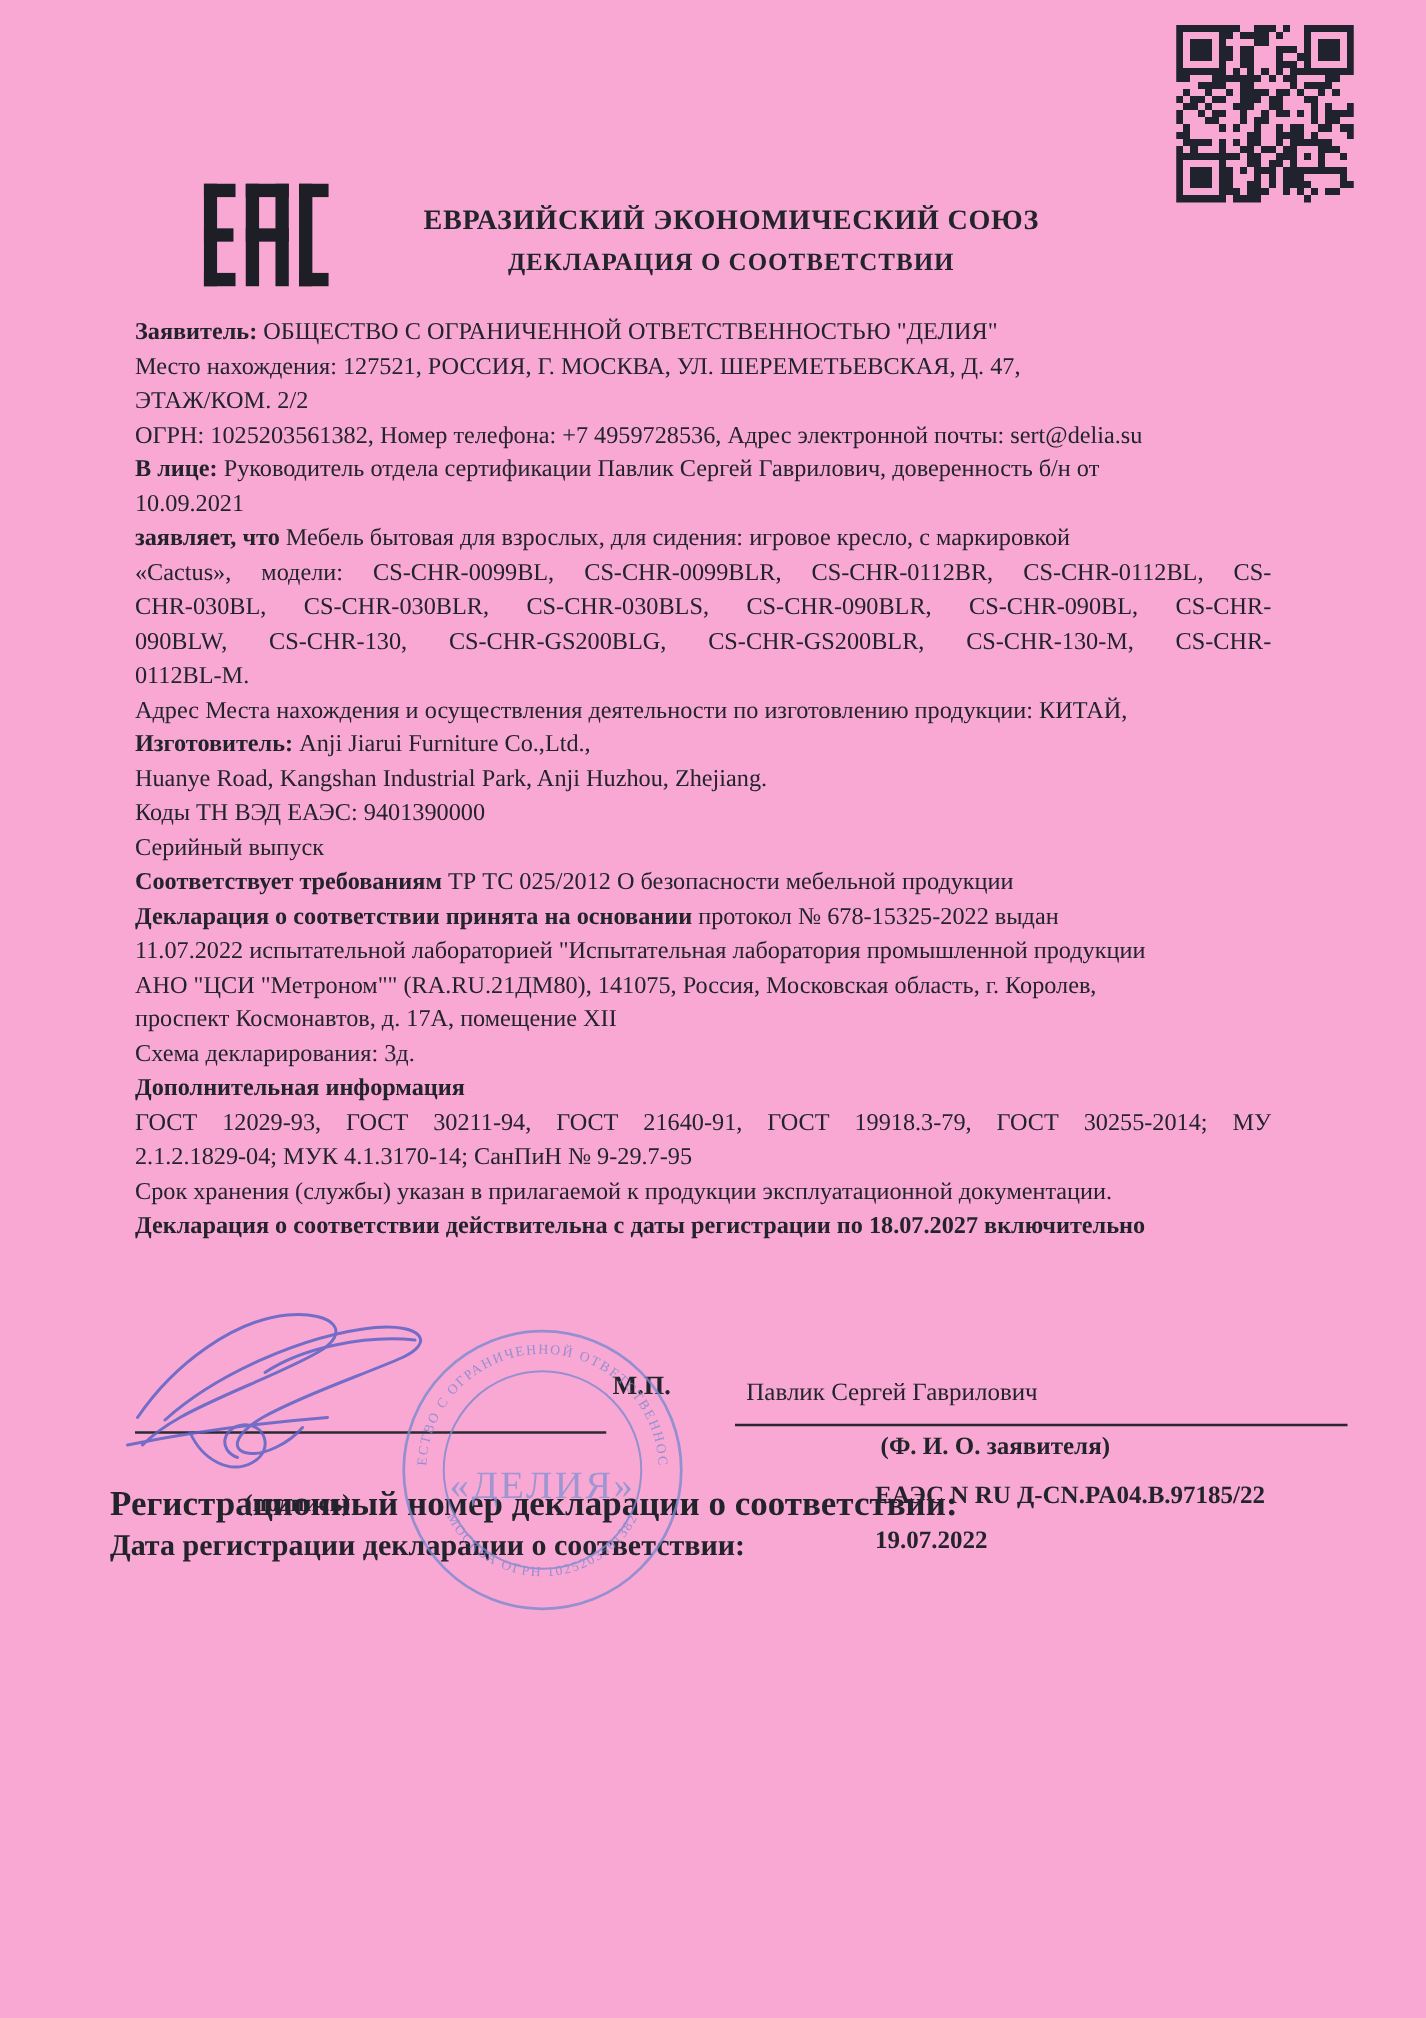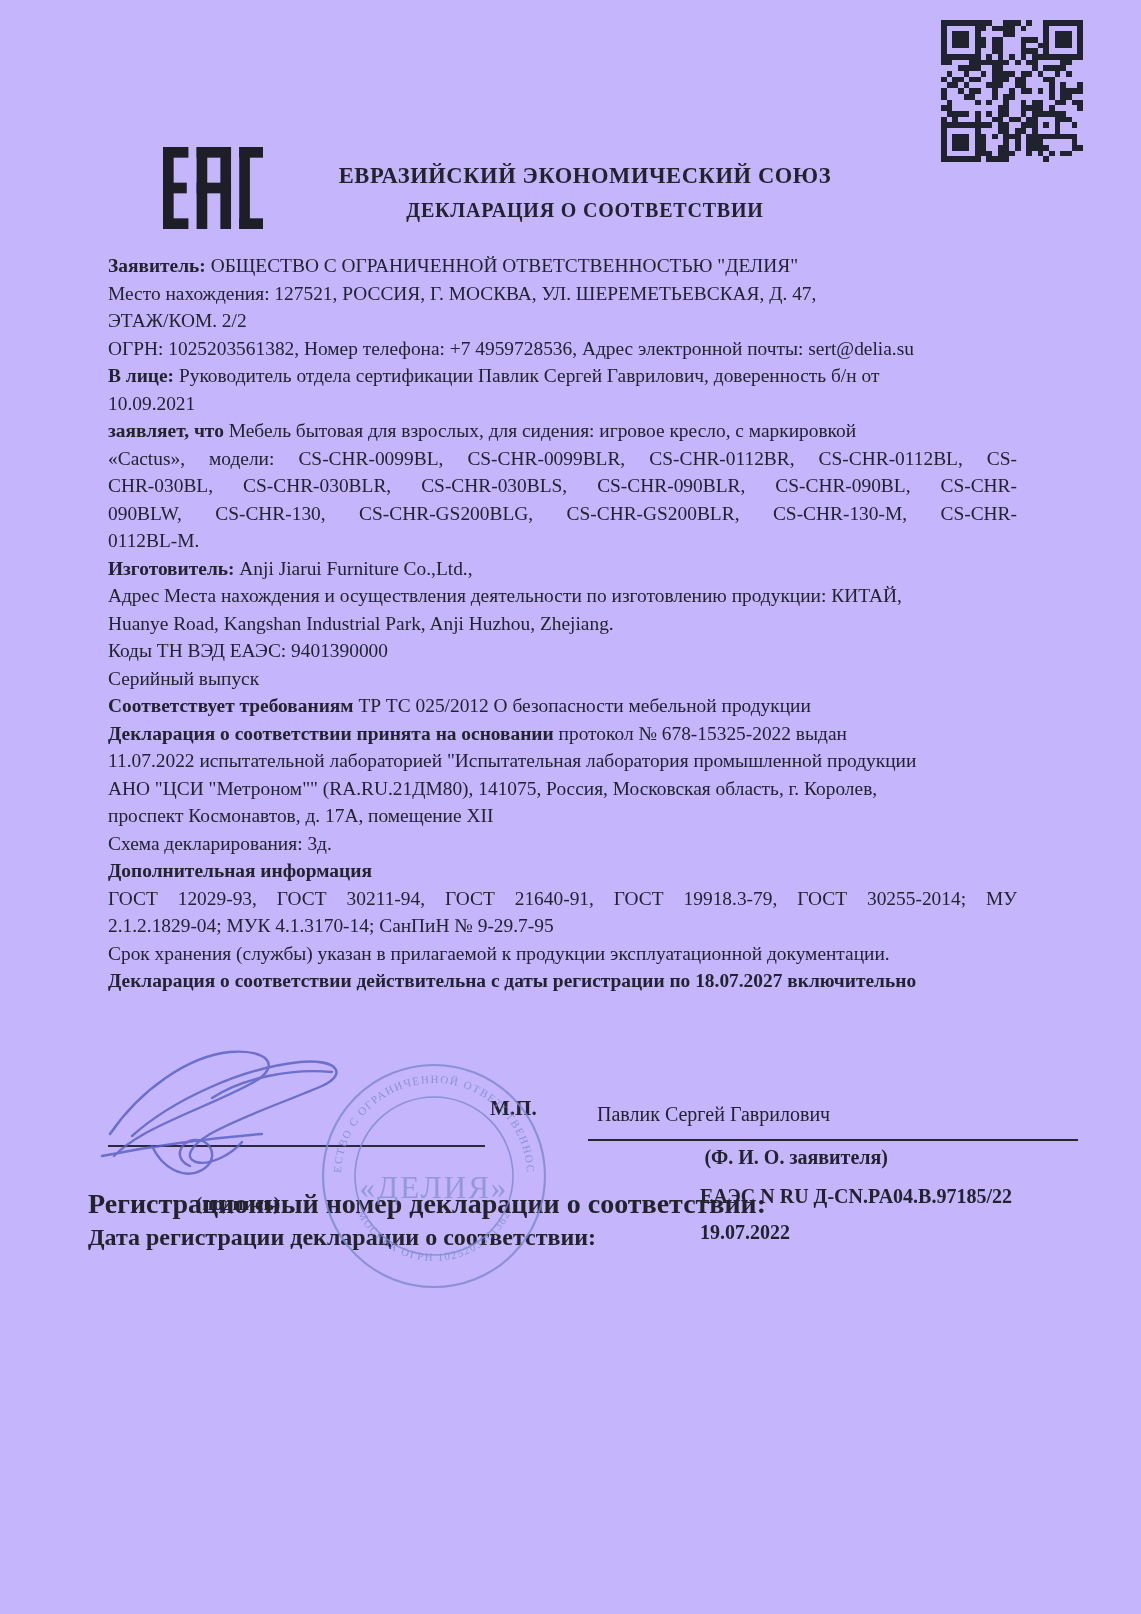--- a/index.html
+++ b/index.html
@@ -1,20 +1,20 @@
 <!DOCTYPE html>
 <html lang="ru"><head>
 <meta charset="utf-8">
 <style>
   html,body{margin:0;padding:0;background:#e8e8e8;}
   .page{
     position:relative;
     width:1141px;height:1614px;
     margin:0 auto;
-    background:#c4b5fd;
+    background:#f9a8d4;
     font-family:"Liberation Serif","DejaVu Serif",serif;
     color:#23242b;
     overflow:hidden;
   }
   
   .eac-logo{position:absolute;left:163px;top:146px;width:100px;height:84px;}
   .qr{position:absolute;left:941px;top:20px;width:142px;height:142px;}
   .title1{
     position:absolute;left:155px;top:163px;width:860px;
     text-align:center;font-size:22.5px;font-weight:bold;letter-spacing:.6px;
@@ -412,22 +412,22 @@
       <div class="line"><span>Место нахождения: 127521, РОССИЯ, Г. МОСКВА, УЛ. ШЕРЕМЕТЬЕВСКАЯ, Д. 47,</span></div>
       <div class="line"><span>ЭТАЖ/КОМ. 2/2</span></div>
       <div class="line"><span>ОГРН: 1025203561382, Номер телефона: +7 4959728536, Адрес электронной почты: sert@delia.su</span></div>
       <div class="line"><b>В лице:</b><span> Руководитель отдела сертификации Павлик Сергей Гаврилович, доверенность б/н от</span></div>
       <div class="line"><span>10.09.2021</span></div>
       <div class="line"><b>заявляет, что</b><span> Мебель бытовая для взрослых, для сидения: игровое кресло, с маркировкой</span></div>
       <div class="line jl"><span>«Cactus», модели: CS-CHR-0099BL, CS-CHR-0099BLR, CS-CHR-0112BR, CS-CHR-0112BL, CS-</span></div>
       <div class="line jl"><span>CHR-030BL, CS-CHR-030BLR, CS-CHR-030BLS, CS-CHR-090BLR, CS-CHR-090BL, CS-CHR-</span></div>
       <div class="line jl"><span>090BLW, CS-CHR-130, CS-CHR-GS200BLG, CS-CHR-GS200BLR, CS-CHR-130-M, CS-CHR-</span></div>
       <div class="line"><span>0112BL-M.</span></div>
+      <div class="line"><span>Адрес Места нахождения и осуществления деятельности по изготовлению продукции: КИТАЙ,</span></div>
       <div class="line"><b>Изготовитель:</b><span> Anji Jiarui Furniture Co.,Ltd.,</span></div>
-      <div class="line"><span>Адрес Места нахождения и осуществления деятельности по изготовлению продукции: КИТАЙ,</span></div>
       <div class="line"><span>Huanye Road, Kangshan Industrial Park, Anji Huzhou, Zhejiang.</span></div>
       <div class="line"><span>Коды ТН ВЭД ЕАЭС: 9401390000</span></div>
       <div class="line"><span>Серийный выпуск</span></div>
       <div class="line"><b>Соответствует требованиям</b><span> ТР ТС 025/2012 О безопасности мебельной продукции</span></div>
       <div class="line"><b>Декларация о соответствии принята на основании</b><span> протокол № 678-15325-2022 выдан</span></div>
       <div class="line"><span>11.07.2022 испытательной лабораторией "Испытательная лаборатория промышленной продукции</span></div>
       <div class="line"><span>АНО "ЦСИ "Метроном"" (RA.RU.21ДМ80), 141075, Россия, Московская область, г. Королев,</span></div>
       <div class="line"><span>проспект Космонавтов, д. 17А, помещение XII</span></div>
       <div class="line"><span>Схема декларирования: 3д.</span></div>
       <div class="line"><b>Дополнительная информация</b></div>

